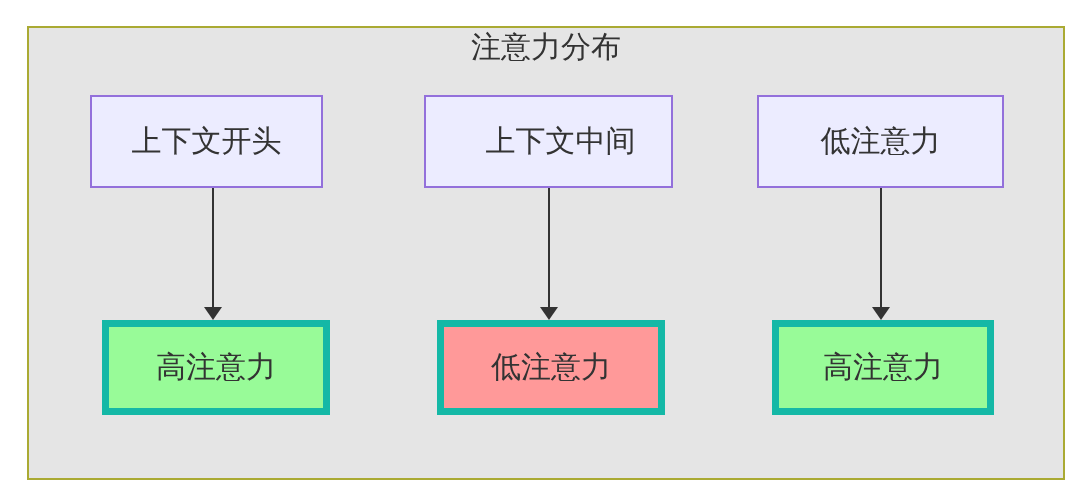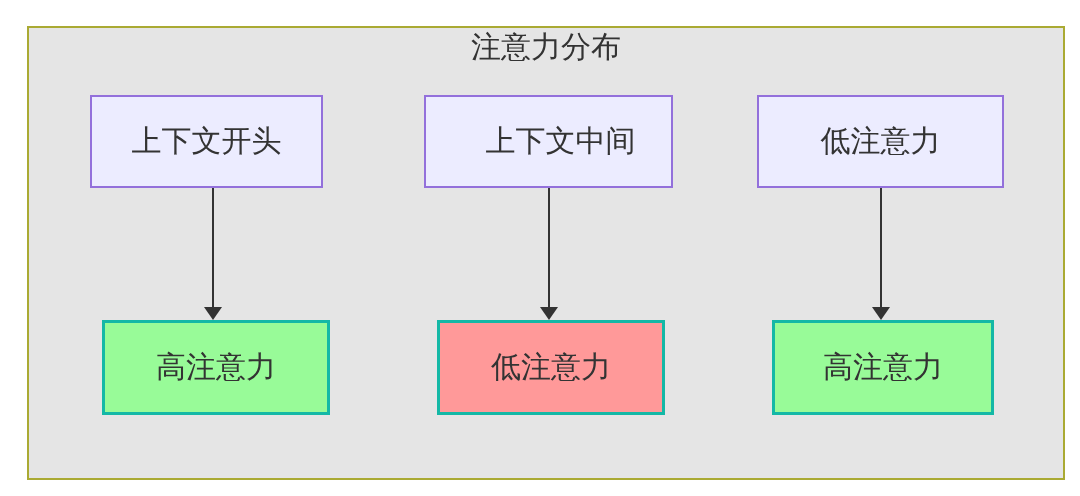--- a/index.html
+++ b/index.html
@@ -47,21 +47,21 @@
   }
   .node-top {
     top: 67px;
     height: 93px;
     background: #ececff;
     border: 2px solid #9370db;
   }
   .node-bottom {
     top: 292px;
     height: 95px;
-    border: 3px solid #14b8a6;
+    border: 7px solid #14b8a6;
   }
   .node-top-1 { left: 61px;  width: 233px; }
   .node-top-2 { left: 395px; width: 249px; padding-left: 24px; }
   .node-top-3 { left: 728px; width: 247px; }
   .node-bottom-1 { left: 73px;  width: 228px; }
   .node-bottom-2 { left: 408px; width: 228px; }
   .node-bottom-3 { left: 743px; width: 222px; }
   .edge {
     position: absolute;
     top: 160px;

